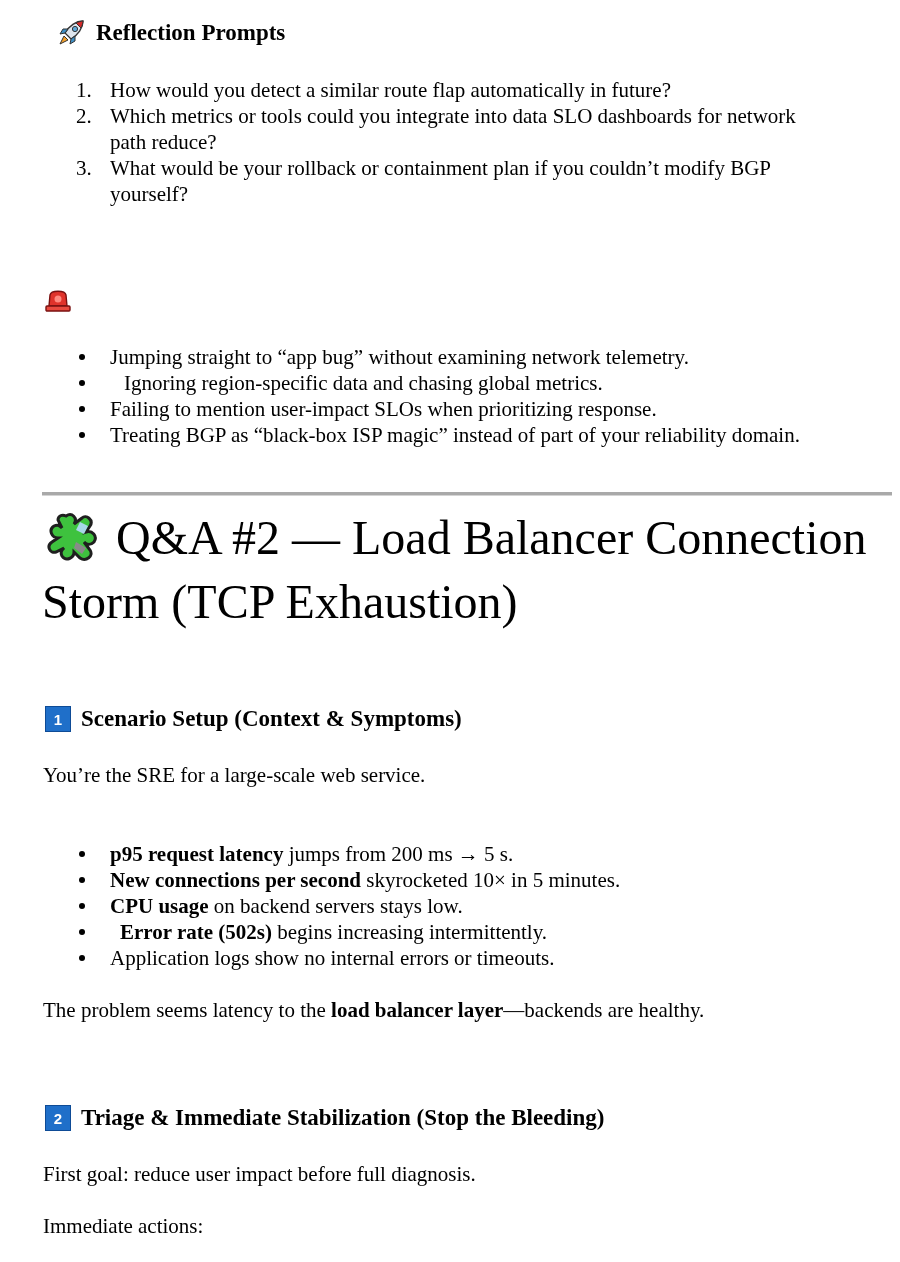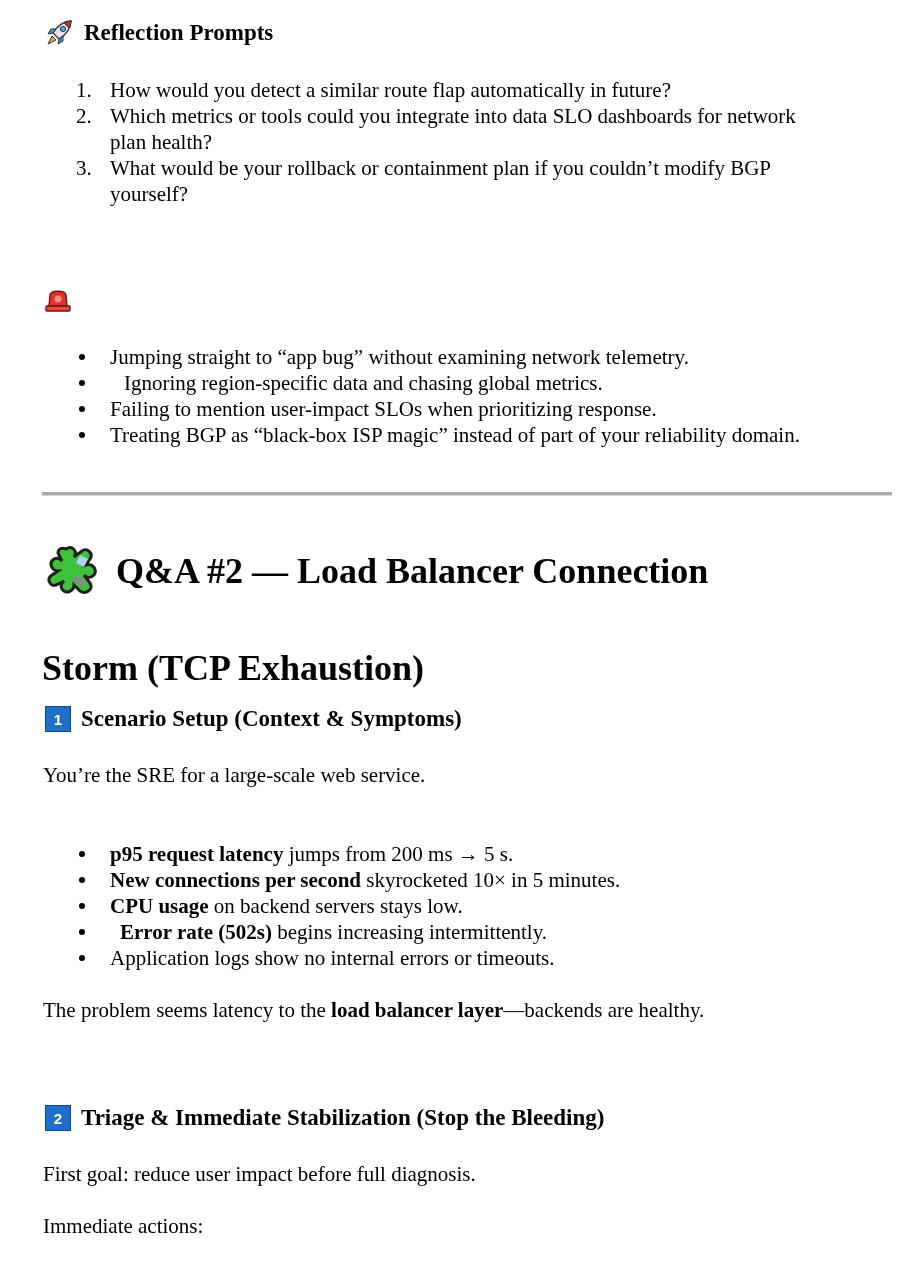--- a/index.html
+++ b/index.html
@@ -3,38 +3,38 @@
 <meta charset="utf-8">
 <style>
   html, body { margin: 0; padding: 0; background: #ffffff; }
   body {
     width: 900px; height: 1262px; overflow: hidden; position: relative;
     font-family: "Liberation Serif", "DejaVu Serif", serif;
     color: #000; font-size: 21px;
   }
   .abs { position: absolute; }
   .h3 { font-weight: bold; font-size: 23px; display: flex; align-items: center; white-space: nowrap; }
-  .h1 { font-weight: bold; font-size: 36px; line-height: 64px; white-space: nowrap; margin-top: 33px; }
+  .h1 { font-weight: normal; font-size: 48px; line-height: 64px; white-space: nowrap; }
   .line { position: absolute; white-space: nowrap; line-height: 26px; }
   .num { position: absolute; white-space: nowrap; line-height: 26px; }
   .bullet { position: absolute; width: 6px; height: 6px; border-radius: 50%; background: #000; }
   .para { white-space: nowrap; line-height: 26px; }
   .hr { position: absolute; left: 42px; width: 850px; height: 3px; background: #a9a9a9; border-bottom: 1px solid #d4d4d4; }
   .keycap {
     display: inline-block; width: 26px; height: 26px; background: #1f6fc9;
     border: 1px solid #0e4b96; color: #fff; font-family: "Liberation Sans", sans-serif;
     font-weight: bold; font-size: 15px; text-align: center; line-height: 26px;
     box-sizing: border-box; margin-right: 10px;
   }
   svg { display: block; }
 </style>
 </head>
 <body>
 
-<div class="abs h3" style="left:44px; top:18px;">
+<div class="abs h3" style="left:56px; top:18px;">
   <span style="margin-right:10px;">
     <svg width="30" height="30" viewBox="0 0 30 30">
       <path d="M27 3 C20 3 13 8 9 15 L15 21 C22 17 27 10 27 3 Z" fill="#dfe6ee" stroke="#333" stroke-width="1.4"></path>
       <path d="M27 3 C25 3 22 4 20 5 L25 10 C26 8 27 5 27 3 Z" fill="#d62a2a" stroke="#333" stroke-width="1"></path>
       <circle cx="19" cy="11" r="2.6" fill="#5fa8d8" stroke="#333" stroke-width="1"></circle>
       <path d="M9 15 L4 16 L7 11 L12 11 Z" fill="#3f8fc4" stroke="#333" stroke-width="1"></path>
       <path d="M15 21 L14 26 L19 23 L19 18 Z" fill="#3f8fc4" stroke="#333" stroke-width="1"></path>
       <path d="M8 18 L4 26 L12 22 Z" fill="#f4a12c" stroke="#333" stroke-width="1"></path>
     </svg>
   </span>
@@ -42,21 +42,21 @@
 </div>
 
 <div>
   <div>
     <span class="num" style="left:76px; top:77px;">1.</span>
     <span class="line" style="left:110px; top:77px;">How would you detect a similar route flap automatically in future?</span>
   </div>
   <div>
     <span class="num" style="left:76px; top:103px;">2.</span>
     <span class="line" style="left:110px; top:103px;">Which metrics or tools could you integrate into data SLO dashboards for network</span>
-    <span class="line" style="left:110px; top:129px;">plan health?</span>
+    <span class="line" style="left:110px; top:129px;">path reduce?</span>
   </div>
   <div>
     <span class="num" style="left:76px; top:155px;">3.</span>
     <span class="line" style="left:110px; top:155px;">What would be your rollback or containment plan if you couldn’t modify BGP</span>
     <span class="line" style="left:110px; top:181px;">yourself?</span>
   </div>
 </div>
 
 <div class="abs h3" style="left:44px; top:287px;">
   <span style="margin-right:10px;">

